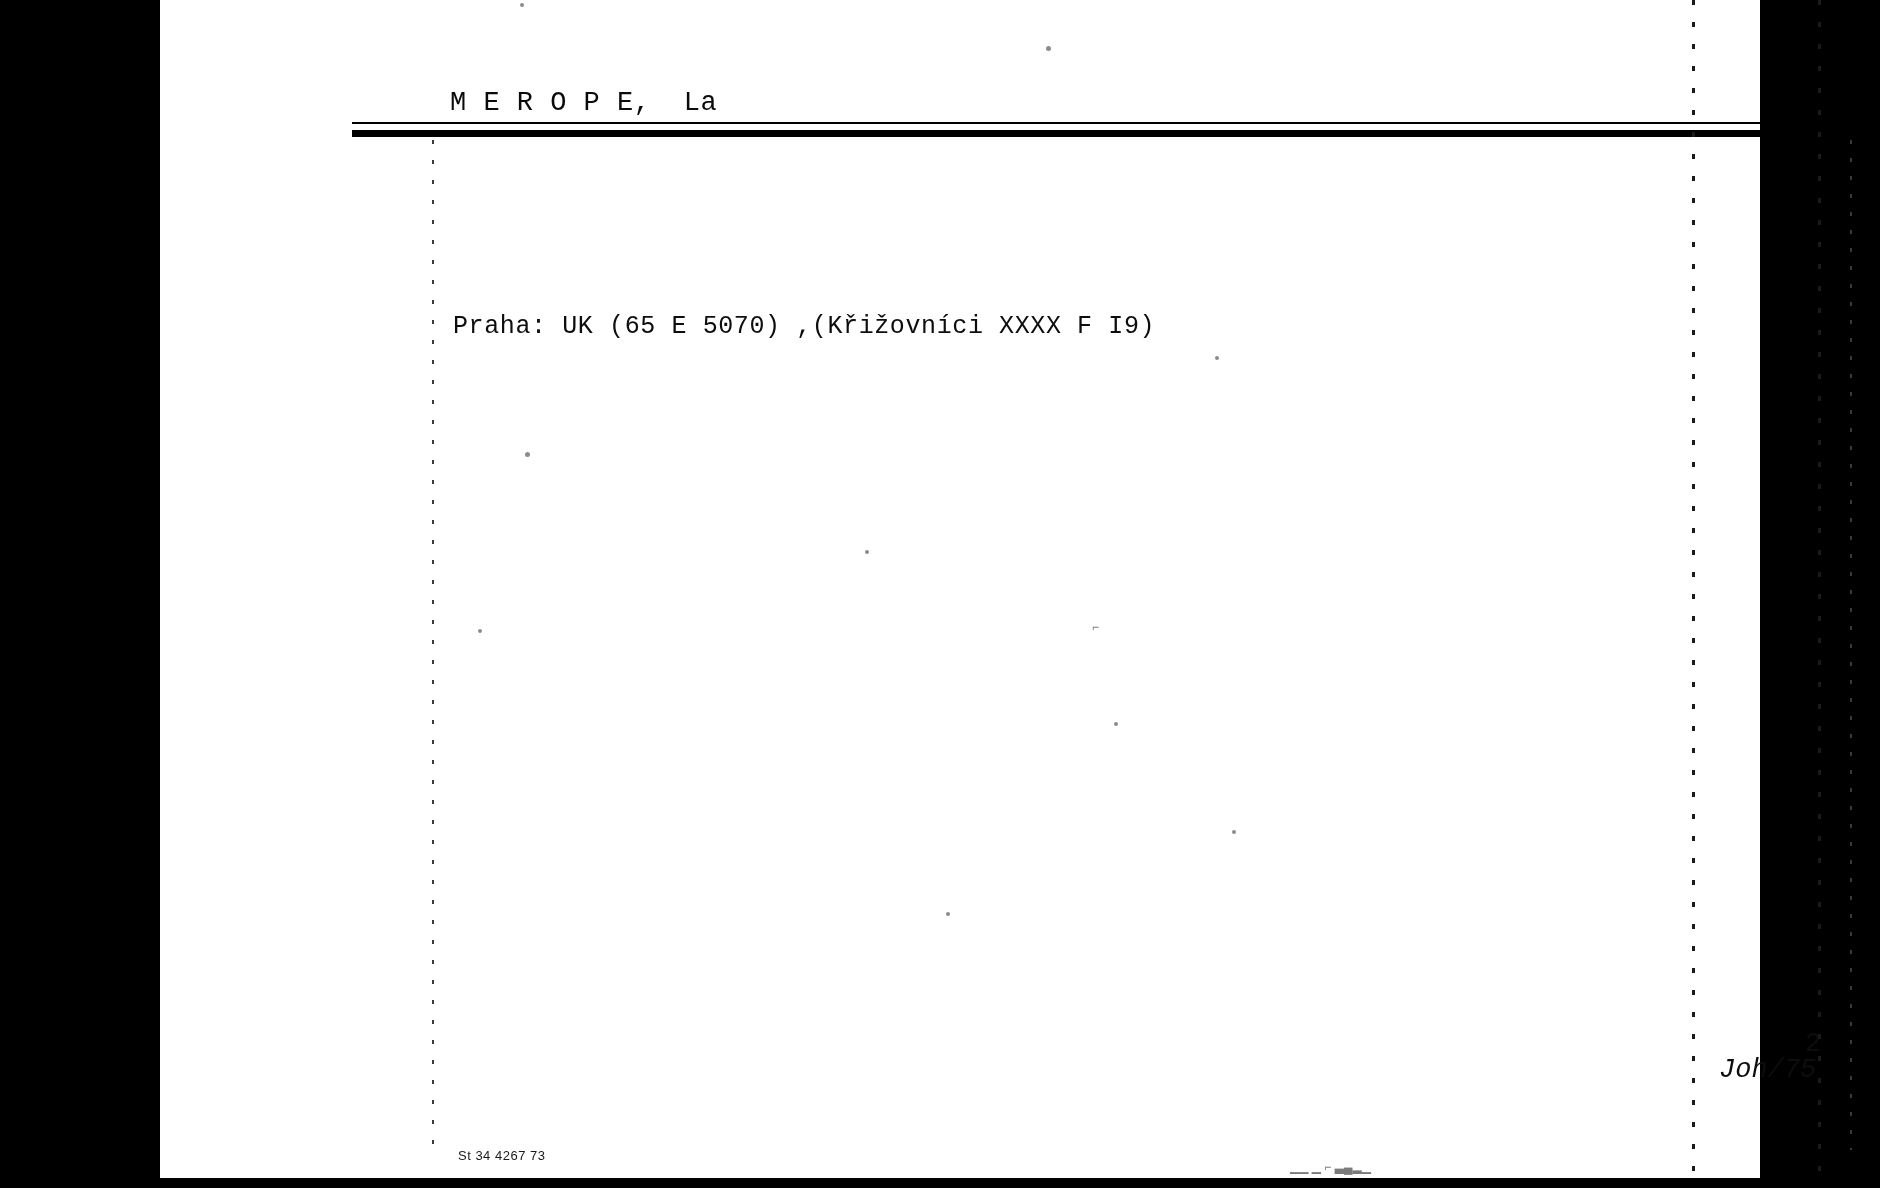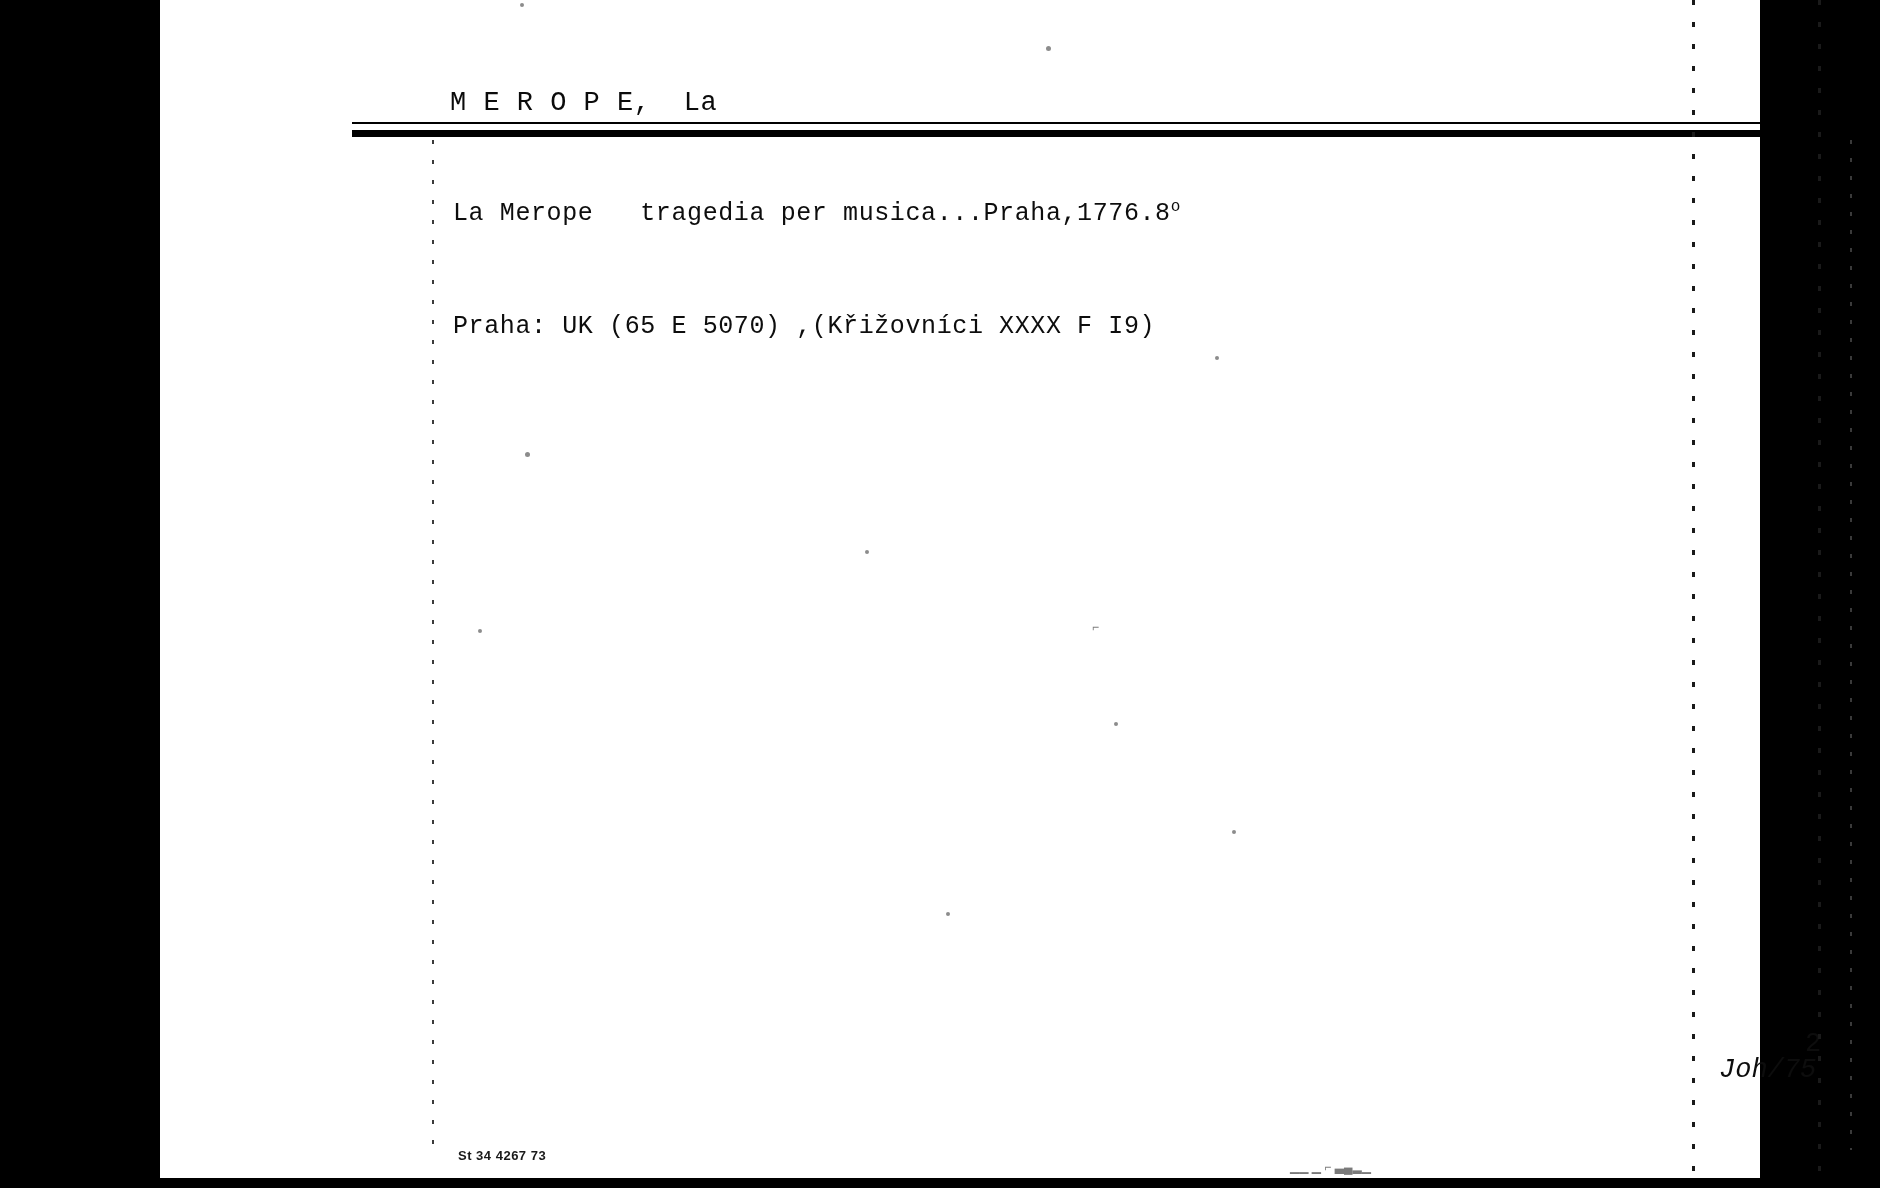--- a/index.html
+++ b/index.html
@@ -164,21 +164,21 @@
     font-style: italic;
   }
 
   
   .imprint {
     position: absolute;
     left: 298px;
     top: 1148px;
     font-size: 13px;
     font-family: "Liberation Sans", sans-serif;
-    font-weight: bold;
+    font-weight: normal;
     letter-spacing: 0.5px;
     color: #1a1a1a;
     white-space: pre;
   }
 
   
   .speck {
     position: absolute;
     background: #666;
     border-radius: 50%;
@@ -204,21 +204,20 @@
   <div class="card">
 
     <div class="header-title">M E R O P E,  La</div>
 
     <div class="rule-thin"></div>
     <div class="rule-thick"></div>
 
     <div class="frame-left"></div>
     <div class="frame-right"></div>
 
-    <div class="body-line line-1"><span>La Merope   tragedia per musica...Praha,1776.8</span><span class="sup-o">o</span></div>
 
     <div class="body-line line-2">Praha: UK (65 E 5070) ,(Křižovníci XXXX F I9)</div>
 
     <div class="card-number">2</div>
 
     <div class="cataloguer">Joh/75</div>
 
     <div class="imprint">St 34 4267 73</div>
 
     <div class="speck" style="left:886px; top:46px; width:5px; height:5px;"></div>

